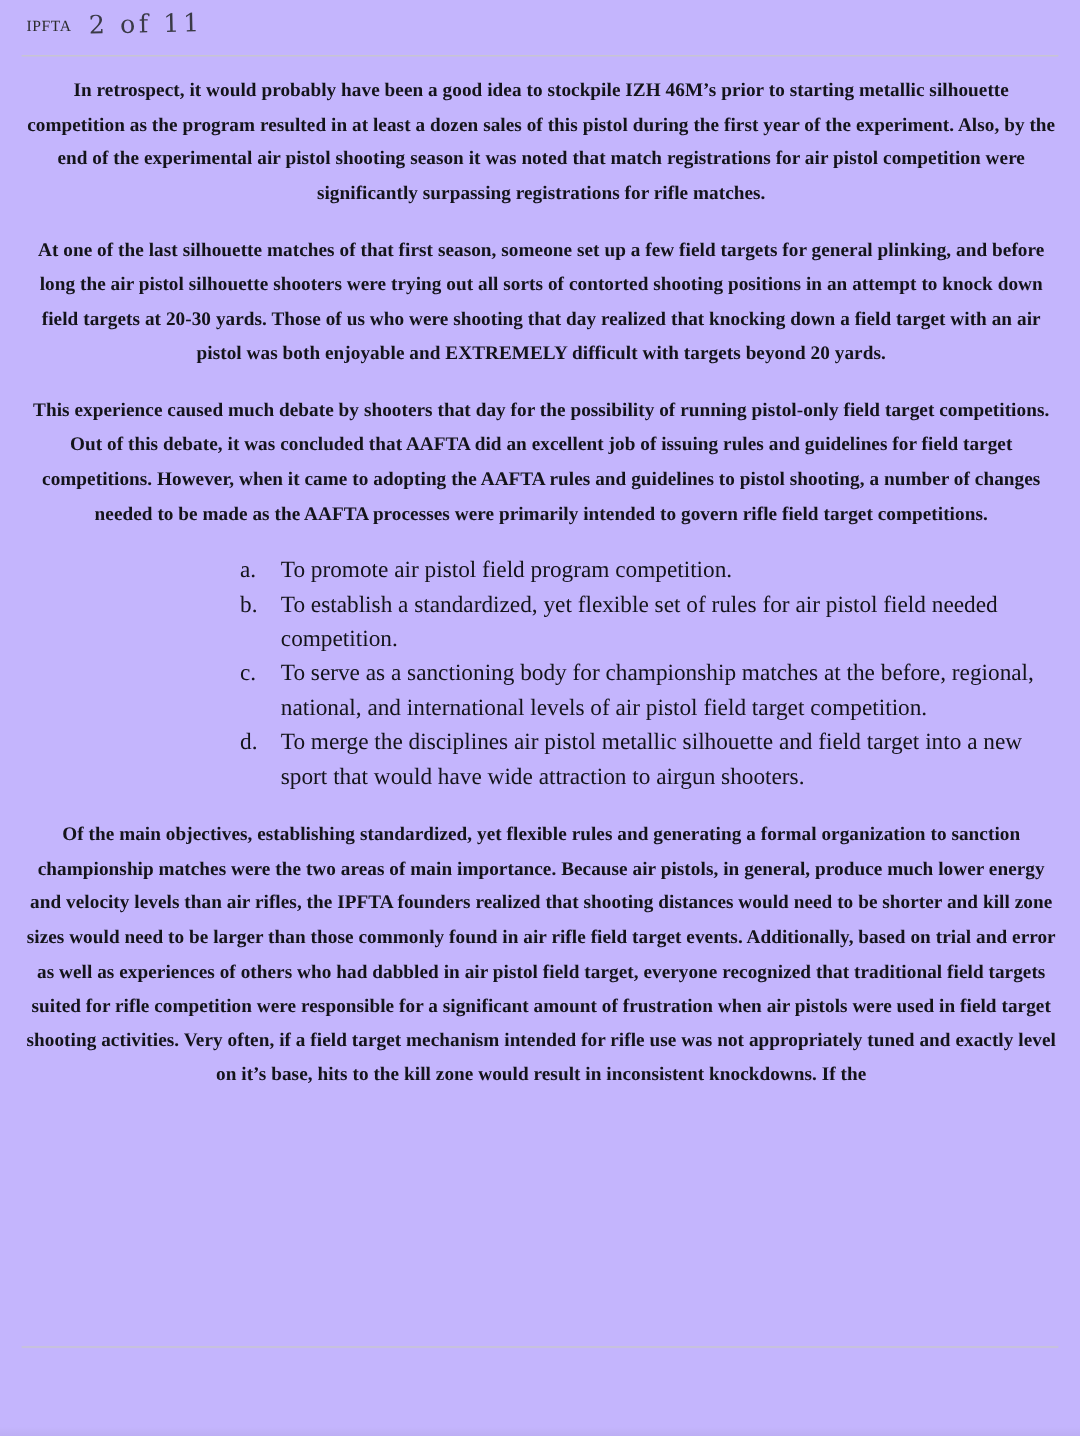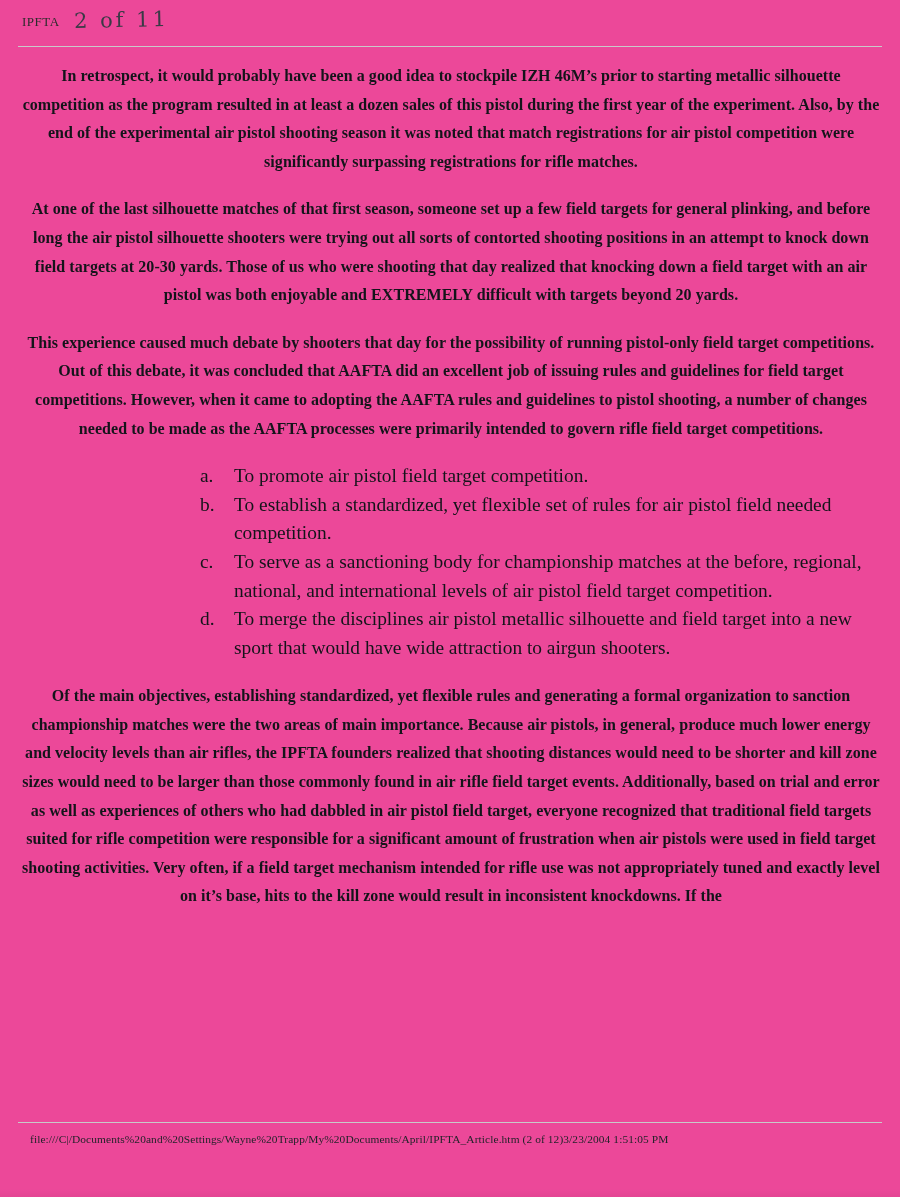--- a/index.html
+++ b/index.html
@@ -11,21 +11,21 @@
     width: 900px;
     height: 1197px;
     position: relative;
     font-family: "Liberation Serif", serif;
     color: #1a1a1a;
     overflow: hidden;
   }
   .page {
     position: absolute;
     inset: 0;
-    background: #ec4899;
+    background: #c4b5fd;
   }
   .header {
     position: absolute;
     top: 8px;
     left: 22px;
     right: 22px;
     height: 34px;
   }
   .header-label {
     position: absolute;
@@ -130,21 +130,21 @@
 
   <div class="body-area">
 
     <p class="para">In retrospect, it would probably have been a good idea to stockpile IZH 46M’s prior to starting metallic silhouette competition as the program resulted in at least a dozen sales of this pistol during the first year of the experiment. Also, by the end of the experimental air pistol shooting season it was noted that match registrations for air pistol competition were significantly surpassing registrations for rifle matches.</p>
     <p class="para">At one of the last silhouette matches of that first season, someone set up a few field targets for general plinking, and before long the air pistol silhouette shooters were trying out all sorts of contorted shooting positions in an attempt to knock down field targets at 20-30 yards.  Those of us who were shooting that day realized that knocking down a field target with an air pistol was both enjoyable and EXTREMELY difficult with targets beyond 20 yards.</p>
     <p class="para">This experience caused much debate by shooters that day for the possibility of running pistol-only field target competitions. Out of this debate, it was concluded that AAFTA did an excellent job of issuing rules and guidelines for field target competitions.  However, when it came to adopting the AAFTA rules and guidelines to pistol shooting, a number of changes needed to be made as the AAFTA processes were primarily intended to govern rifle field target competitions.</p>
 
     <div class="list-block">
       <div class="list-item">
         <span class="list-marker">a.</span>
-        <span class="list-text">To promote air pistol field target competition.</span>
+        <span class="list-text">To promote air pistol field program competition.</span>
       </div>
       <div class="list-item">
         <span class="list-marker">b.</span>
         <span class="list-text">To establish a standardized, yet flexible set of rules for air pistol field needed competition.</span>
       </div>
       <div class="list-item">
         <span class="list-marker">c.</span>
         <span class="list-text">To serve as a sanctioning body for championship matches at the before, regional, national, and international levels of air pistol field target competition.</span>
       </div>
       <div class="list-item">
@@ -152,17 +152,16 @@
         <span class="list-text">To merge the disciplines air pistol metallic silhouette and field target into a new sport that would have wide attraction to airgun shooters.</span>
       </div>
     </div>
 
     <p class="para">Of the main objectives, establishing standardized, yet flexible rules and generating a formal organization to sanction championship matches were the two areas of main importance.  Because air pistols, in general, produce much lower energy and velocity levels than air rifles, the IPFTA founders realized that shooting distances would need to be shorter and kill zone sizes would need to be larger than those commonly found in air rifle field target events.  Additionally, based on trial and error as well as experiences of others who had dabbled in air pistol field target, everyone recognized that traditional field targets suited for rifle competition were responsible for a significant amount of frustration when air pistols were used in field target shooting activities.  Very often, if a field target mechanism intended for rifle use was not appropriately tuned and exactly level on it’s base, hits to the kill zone would result in inconsistent knockdowns. If  the</p>
 
   </div>
 
   <div class="rule-bottom"></div>
 
-  <div class="footer">file:///C|/Documents%20and%20Settings/Wayne%20Trapp/My%20Documents/April/IPFTA_Article.htm (2 of 12)3/23/2004 1:51:05 PM</div>
 
   <div class="page-edge"></div>
 
 </div>
 
 </body></html>

